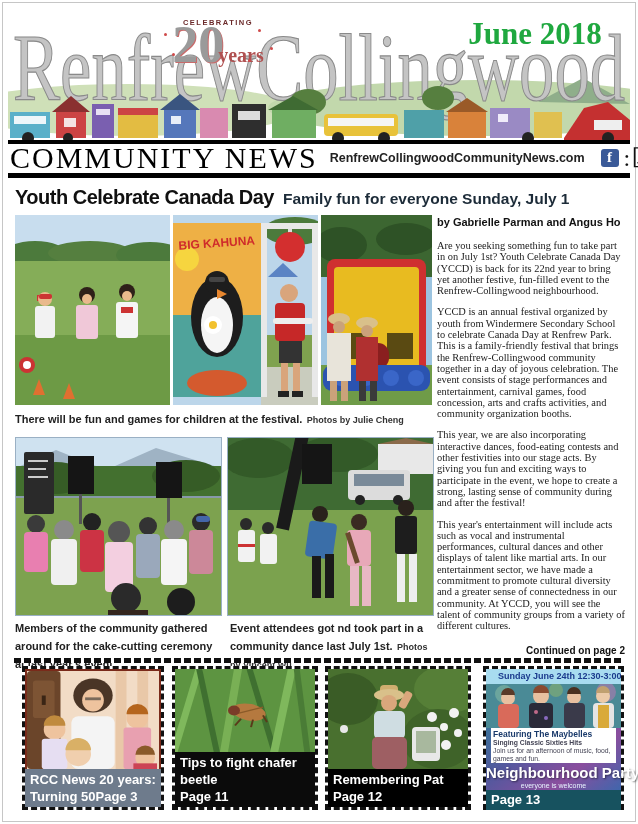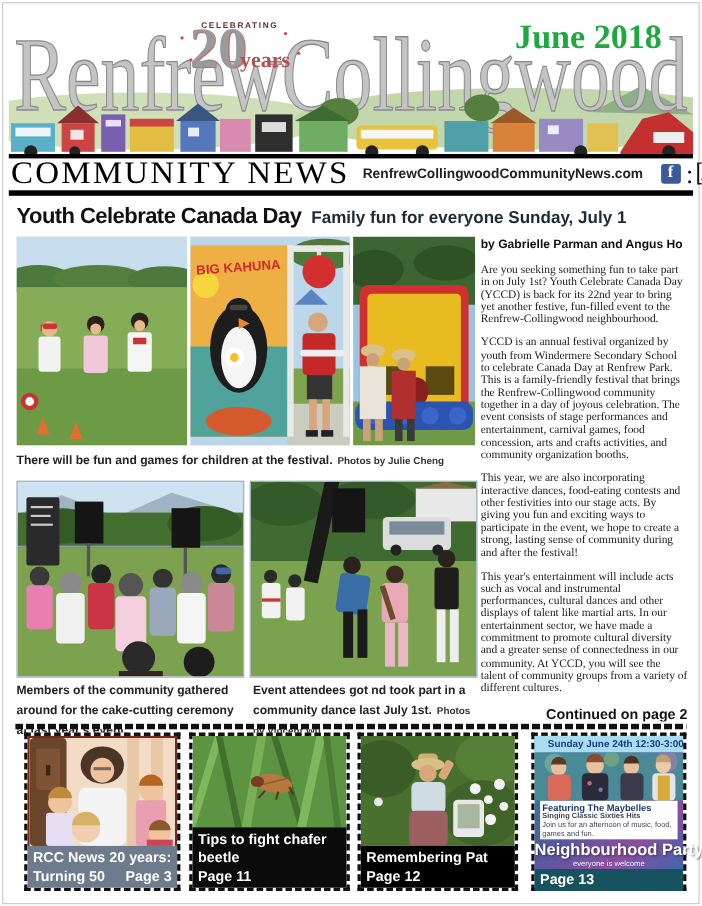--- a/index.html
+++ b/index.html
@@ -57,40 +57,40 @@
   .cap-top{position:absolute;left:15px;top:409px;width:420px;}
   .cap-ml{position:absolute;left:15px;top:618px;width:207px;}
   .cap-mr{position:absolute;left:230px;top:618px;width:202px;}
 
   
   .article-col{position:absolute;left:437px;top:216px;width:188px;height:440px;
         display:flex;flex-direction:column;overflow:hidden;}
   .byline{font-weight:bold;font-size:11px;color:#111;margin:0 0 12px;}
   .article-col p{font-family:"Liberation Serif",serif;font-size:10.4px;line-height:11.3px;
         color:#1a1a1a;margin:0 0 10px;text-align:left;}
-  .continued{margin-top:auto;text-align:right;font-weight:bold;font-size:13px;color:#111;}
+  .continued{margin-top:auto;text-align:right;font-weight:bold;font-size:10px;color:#111;}
 
   
   .divider{position:absolute;left:14px;top:658px;width:610px;height:5px;
         background:repeating-linear-gradient(90deg,#111 0 7px,#fff 7px 10px);}
   .teaser{position:absolute;top:666px;height:144px;border:3px dashed #111;background:#fff;
         box-sizing:border-box;display:flex;flex-direction:column;}
   .t1{left:22px;width:142px;}
   .t2{left:172px;width:146px;}
   .t3{left:325px;width:146px;}
   .t4{left:483px;width:141px;}
   .t-photo{flex:1 1 auto;overflow:hidden;}
   .t1 .t-photo{border:2px solid #7a2a1a;border-bottom:none;box-sizing:border-box;}
   .t-photo svg{display:block;width:100%;height:100%;}
   .t-bar{flex:0 0 38px;color:#fff;font-weight:bold;font-size:13px;line-height:17px;
         padding:2px 5px;box-sizing:border-box;}
   .t1 .t-bar{background:#6e7b8c;}
   .t2 .t-bar{background:#0b0b0b;}
   .t3 .t-bar{background:#000000;}
-  .t-bar .row2{display:flex;justify-content:space-between;}
+  .t-bar .row2{display:flex;}
 
   
   .poster{height:100%;display:flex;flex-direction:column;
         background:linear-gradient(140deg,#1f8a96 0%,#54589e 45%,#8a4e9e 70%,#2a6db0 100%);}
   .poster-top{flex:0 0 15px;background:#a8dcf0;color:#1a3a8c;font-weight:bold;font-size:9px;
         line-height:15px;text-align:center;white-space:nowrap;overflow:hidden;padding-left:12px;}
   .poster-photo{flex:0 0 44px;overflow:hidden;}
   .poster-photo svg{display:block;width:100%;height:100%;}
   .poster-box{background:#fff;margin:0 5px;padding:1px 2px;}
   .poster-feat{font-size:8.5px;font-weight:bold;color:#1a3a6b;line-height:10px;}

